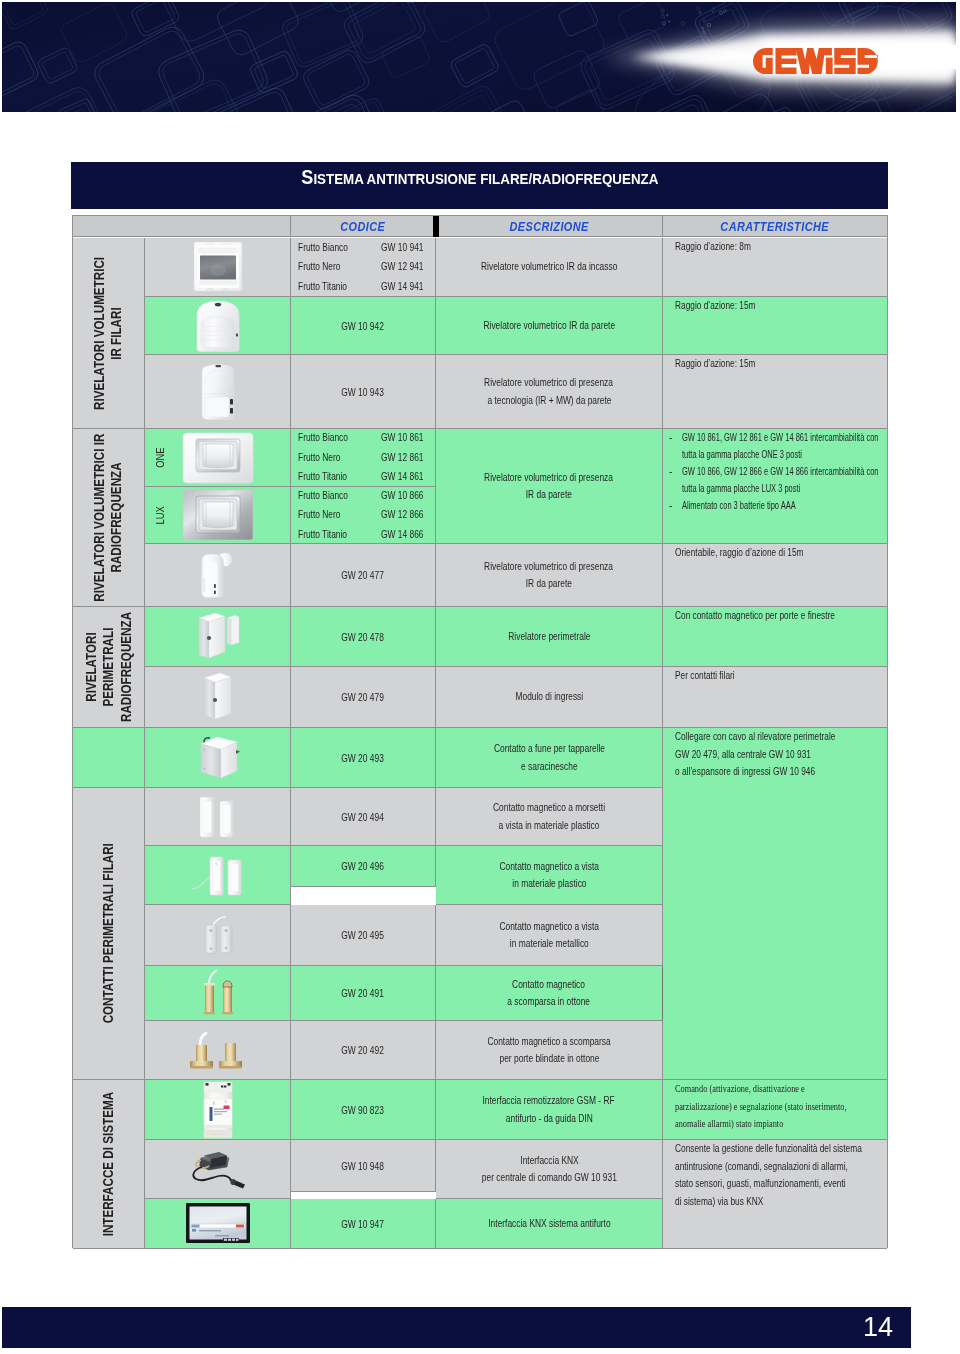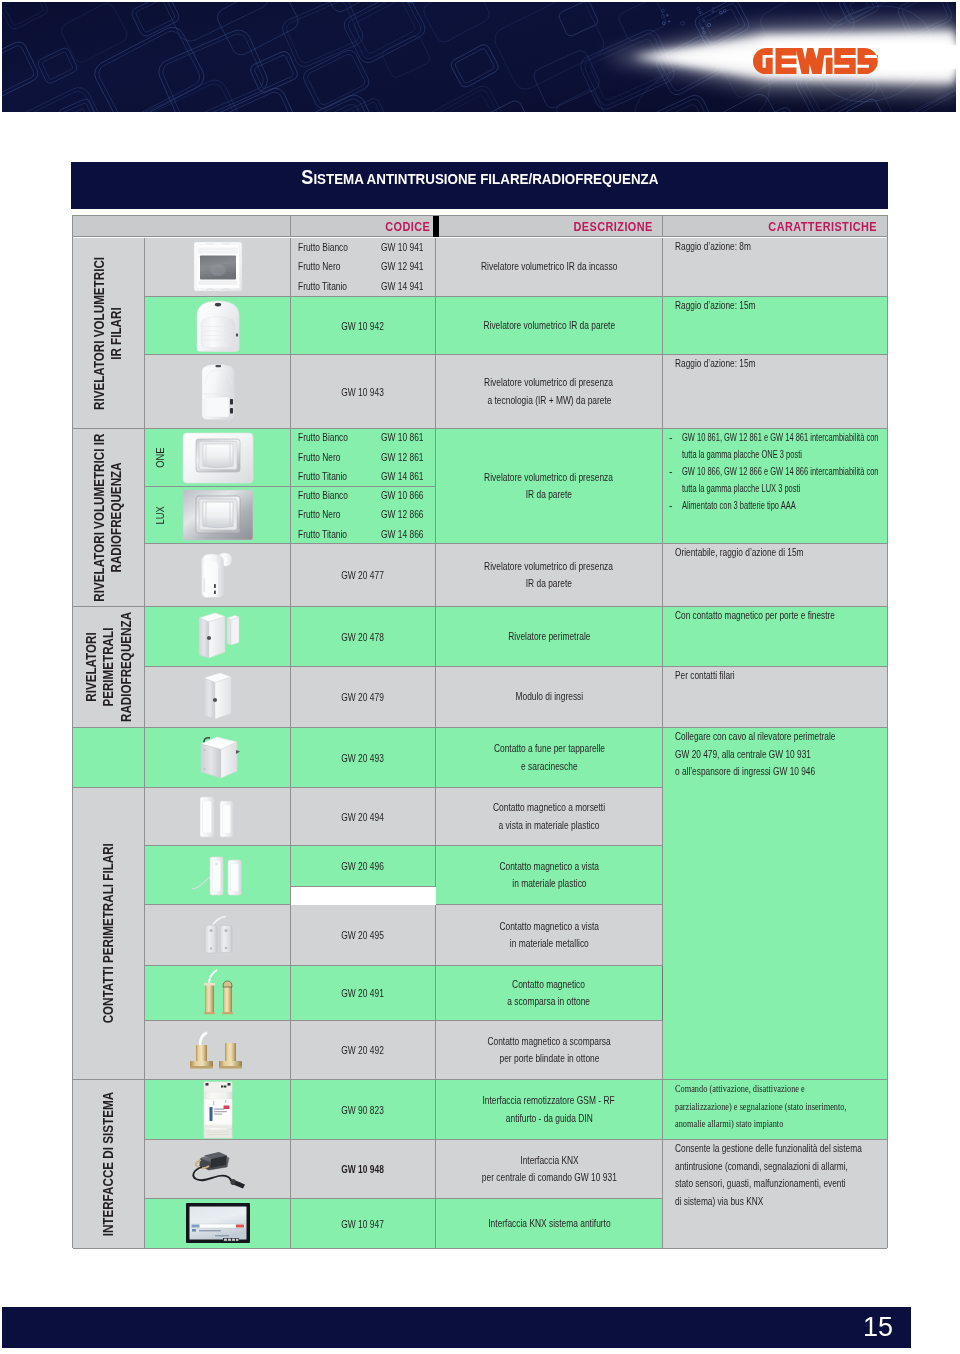--- a/index.html
+++ b/index.html
@@ -34,22 +34,22 @@
        box-sizing:border-box;border:1px solid #8e9091;}
   .cell{position:absolute;box-sizing:border-box;}
   .lt{background:#86efac;}
   .dk{background:#d1d3d4;}
   .hdr{background:#c8cacb;}
 
   
   .cd{display:inline-block;transform:scaleX(.80);transform-origin:center center;
       white-space:nowrap;}
 
-  .hdrtxt{font-weight:bold;font-size:13px;color:#be185d;
-          text-align:right;width:100%;position:absolute;top:3px;}
+  .hdrtxt{font-weight:bold;font-size:13px;color:#1d4ed8;
+          text-align:center;width:100%;position:absolute;top:3px;font-style:italic;}
   .hdrtxt .cd{transform:scaleX(.84);letter-spacing:.5px;}
 
   .sidelbl{position:absolute;left:0;top:0;width:100%;height:100%;
            display:flex;align-items:center;justify-content:center;}
   .sidelbl span{writing-mode:vertical-rl;transform:rotate(180deg) scaleY(.81);
                 font-weight:bold;font-size:14.4px;color:#231f20;
                 text-align:center;line-height:17.3px;white-space:nowrap;}
   .sublbl{position:absolute;left:3px;top:0;width:22px;height:100%;
           display:flex;align-items:center;justify-content:center;}
   .sublbl span{writing-mode:vertical-rl;transform:rotate(180deg) scaleY(.81);
@@ -1218,21 +1218,21 @@
    <path d="M24 10 L40 6.5 L39 16 L23 19 Z" fill="#2c3035"></path>
    <path d="M13 9.5 L23 13 L22 21 L12.5 17 Z" fill="#43474c"></path>
    <path d="M14 11 C10 13 8 14 9 16 C11 20 18 20 22 17" fill="none" stroke="#c9ab7e" stroke-width="1.6"></path>
    <path d="M15 18 C6 21 4 27 9 30 C15 33 22 30 28 28 C36 25 42 27 44 31" fill="none" stroke="#1d2024" stroke-width="1.8"></path>
    <path d="M43 31 L54 35" stroke="#1d2024" stroke-width="2"></path>
    <path d="M47 31 L58 35.5 L56 39.5 L45 35 Z" fill="#202429"></path>
    <ellipse cx="46" cy="33" rx="2.4" ry="3" fill="#3a3e43" transform="rotate(22 46 33)"></ellipse>
             </svg>
           </div>
         </div>
-        <div class="cell dk" style="left:218px;top:924px;width:145px;height:59px;border-bottom:1px solid #8e9091;border-right:1px solid #8e9091;font-weight:bold;">
+        <div class="cell dk" style="left:218px;top:924px;width:145px;height:52px;border-bottom:1px solid #8e9091;border-right:1px solid #8e9091;">
           <div class="codectr">
             <span class="cd">GW 10 948</span>
           </div>
         </div>
         <div class="cell lt" style="left:72px;top:983px;width:146px;height:50px;border-bottom:1px solid #8e9091;border-right:1px solid #8e9091;">
           <div class="prod">
             <svg width="66" height="44" viewBox="0 0 66 44">
    <defs>
      <linearGradient id="pt1" x1="0" y1="0" x2="0" y2="1">
        <stop offset="0" stop-color="#3a4049"></stop>
@@ -1407,15 +1407,15 @@
         </div>
         <div class="cell dk" style="left:590px;top:924px;width:224px;height:109px;border-bottom:1px solid #8e9091;">
           <div class="carat">
             <div><span class="cd">Consente la gestione delle funzionalità del sistema</span><br><span class="cd">antintrusione (comandi, segnalazioni di allarmi,</span><br><span class="cd">stato sensori, guasti, malfunzionamenti, eventi</span><br><span class="cd">di sistema) via bus KNX</span></div>
           </div>
         </div>
       </div>
   </div>
 
   <div class="footer">
-    <div class="pn">15</div>
+    <div class="pn">14</div>
   </div>
 </div>
 
 </body></html>

